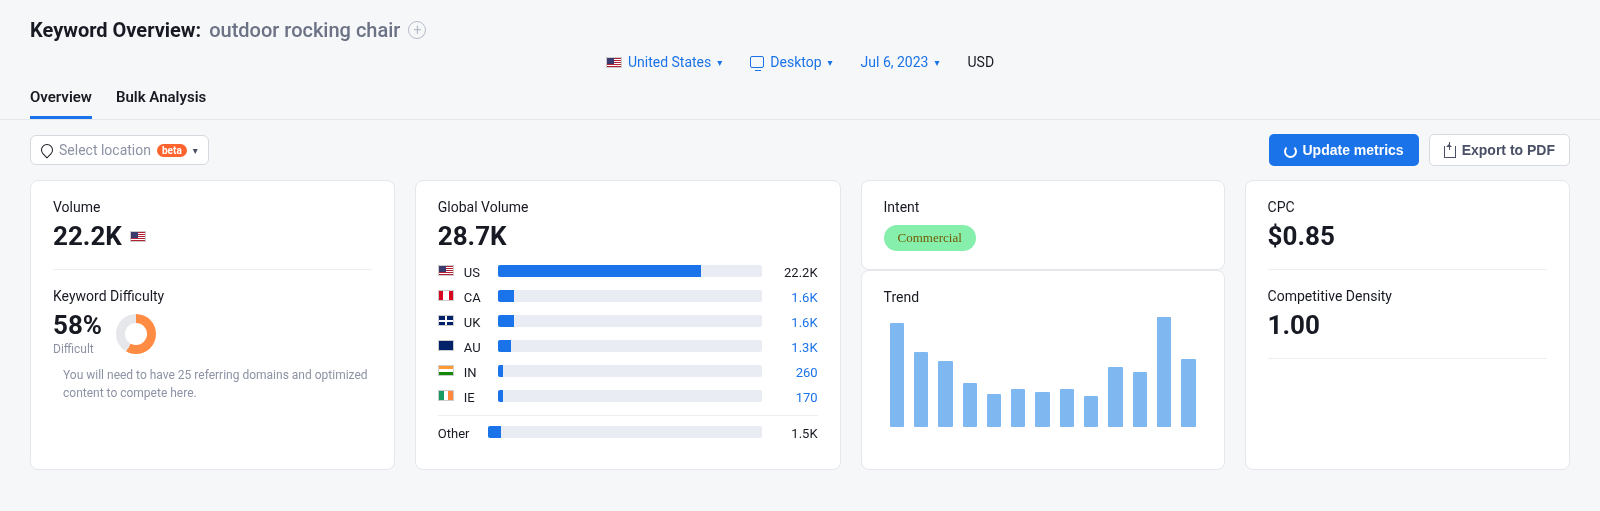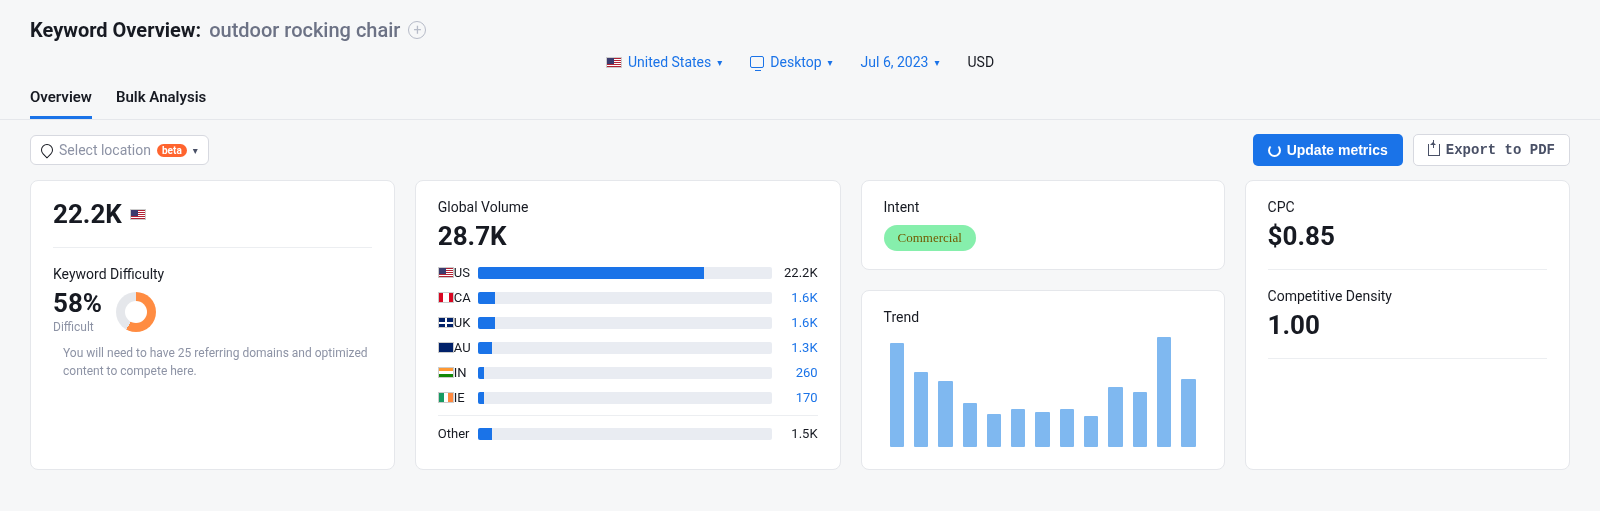--- a/index.html
+++ b/index.html
@@ -60,62 +60,62 @@
   .location-select {
     display: inline-flex; align-items: center; gap: 6px;
     background: #fff; border: 1px solid #d7d9e0; border-radius: 6px;
     padding: 6px 10px; cursor: pointer;
   }
   .pin-icon { width: 12px; height: 12px; border: 1.5px solid #171a22; border-radius: 50% 50% 50% 0; transform: rotate(-45deg); }
   .location-text { color: #8d93a5; }
   .beta-badge { background: #ff642e; color: #fff; font-size: 10px; font-weight:700; padding: 1px 5px; border-radius: 8px; }
   .right-buttons { display: flex; gap: 10px; }
   .btn {
-    display: inline-flex; align-items: center; gap: 6px;
+    display: inline-flex; align-items: flex-end; gap: 6px;
     padding: 7px 14px; border-radius: 5px; font-size: 14px; font-weight: 600; cursor: pointer;
     border: 1px solid transparent;
   }
   .btn-primary { background: #1a73e8; color: #fff; }
-  .btn-secondary { background: #fff; border-color: #d7d9e0; color: #495066; font-family: Liberation Mono, monospace; }
+  .btn-secondary { background: #fff; border-color: #d7d9e0; color: #495066; }
   .refresh-icon { width: 13px; height: 13px; border: 2px solid #fff; border-radius: 50%; border-top-color: transparent; position: relative; }
   .export-icon { width:12px; height:12px; border:1.5px solid #495066; border-top:none; position:relative;}
   .export-icon::before{ content:""; position:absolute; left:4px; top:-4px; width:1.5px; height:8px; background:#495066;}
   .export-icon::after{ content:""; position:absolute; left:1px; top:-5px; border:3px solid transparent; border-bottom-color:#495066;}
   .cards {
     display: flex; gap: 20px; padding: 0 30px 20px 30px;
   }
   .card {
     background: #fff; border: 1px solid #e5e7eb; border-radius: 8px;
     padding: 18px 22px;
   }
   .card-label { font-size: 14px; color: #171a22; margin-bottom: 6px; }
   .card-value { font-size: 26px; font-weight: 700; display: flex; align-items: center; gap: 8px;}
   .hr { border: none; border-top: 1px solid #eceef1; margin: 18px 0; }
   .kd-row { display:flex; align-items:flex-start; gap:14px; }
   .kd-donut { width:40px; height:40px; border-radius:50%; background: conic-gradient(#ff8c42 0 58%, #e5e7eb 58% 100%); position: relative; flex-shrink:0; margin-top:4px;}
   .kd-donut::after { content:""; position:absolute; left:9px; top:9px; width:22px; height:22px; background:#fff; border-radius:50%; }
   .kd-desc { font-size: 12px; color: #8d93a5; line-height: 1.5; margin-top: 10px; margin-left: 10px; }
   .sub-label { font-size:12px; color:#8d93a5; margin-top:2px;}
-  .country-row { display:flex; align-items:center; margin-bottom:10px; font-size:13px;}
+  .country-row { display:flex; gap:10px; margin-bottom:10px; font-size:13px;}
   .country-code { width:24px; color:#171a22;}
   .bar-track { flex:1; height:12px; background:#e9ecf2; border-radius:2px; overflow:hidden; }
   .bar-fill { height:100%; background:#1a73e8; }
   .country-val { width:46px; text-align:right; color:#171a22; }
   .country-val.link { color:#1a73e8; }
   .intent-badge {
     display:inline-block; background:#86efac; color:#725b00; padding:5px 14px; border-radius:14px;
     font-size:13px; font-weight:500; margin-top:4px;font-family:Liberation Serif, serif;
   }
   .trend-chart { display:flex; align-items:flex-end; gap:10px; height:110px; margin-top:12px; padding: 0 6px;}
   .trend-bar { flex:1; background:#7fb8f0; border-radius:1px; }
   .metric-row-split { display:flex; gap:60px; margin-top:4px;}
   .metric-col .card-label{ margin-bottom:4px;}
   .ads-val { color:#1a73e8; font-weight:700; font-size:24px;}
   .pla-val { font-weight:700; font-size:24px;}
-  .col-stack { display:flex; flex-direction:column; gap:20px; }
+  .col-stack { display:flex; flex-direction:column; }
   .card.small { flex:none; }
 </style>
 </head>
 <body>
 
 <div class="header">
   <div class="title-row">
     <span class="title-label">Keyword Overview:</span>
     <span class="title-keyword">outdoor rocking chair</span>
     <span class="add-btn">+</span>
@@ -159,20 +159,21 @@
     <button class="btn btn-secondary">
       <span class="export-icon"></span>
       <span>Export to PDF</span>
     </button>
   </div>
 </div>
 
 <div class="cards">
 
   <div class="card" style="width:370px">
+    <div class="card-label">Volume</div>
     <div class="card-value">
       <span>22.2K</span>
       <span class="flag flag-us"></span>
     </div>
     <hr class="hr">
     <div class="card-label">Keyword Difficulty</div>
     <div class="kd-row">
       <div>
         <div class="card-value">58%</div>
         <div class="sub-label">Difficult</div>

